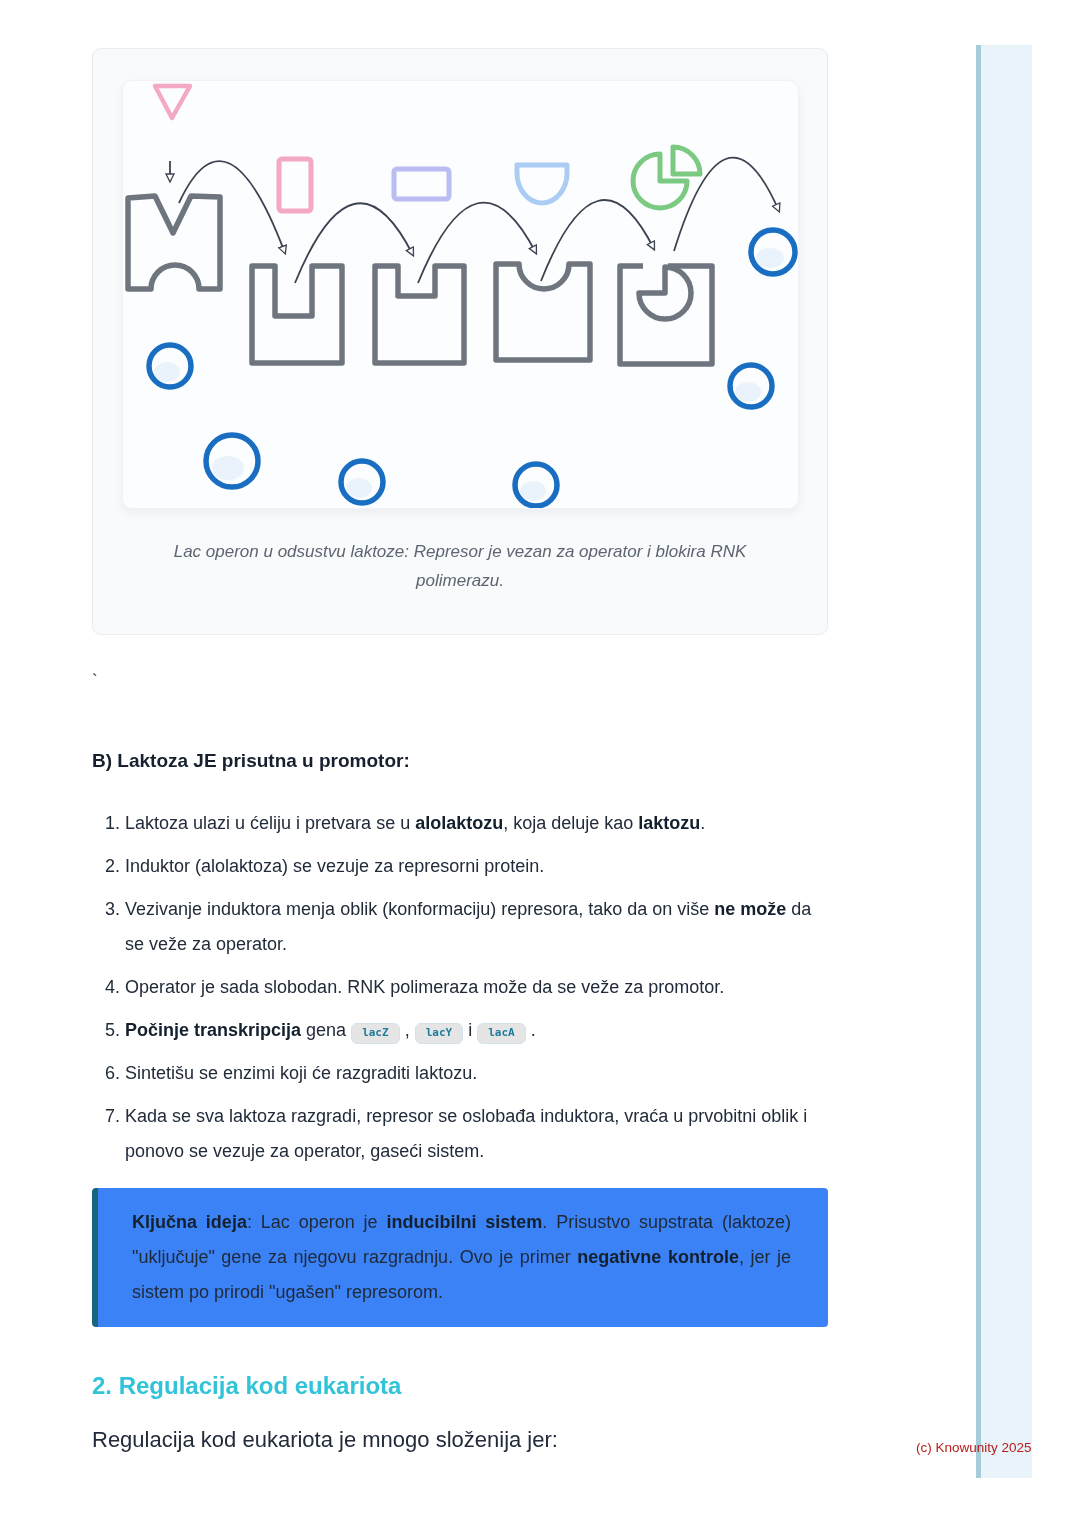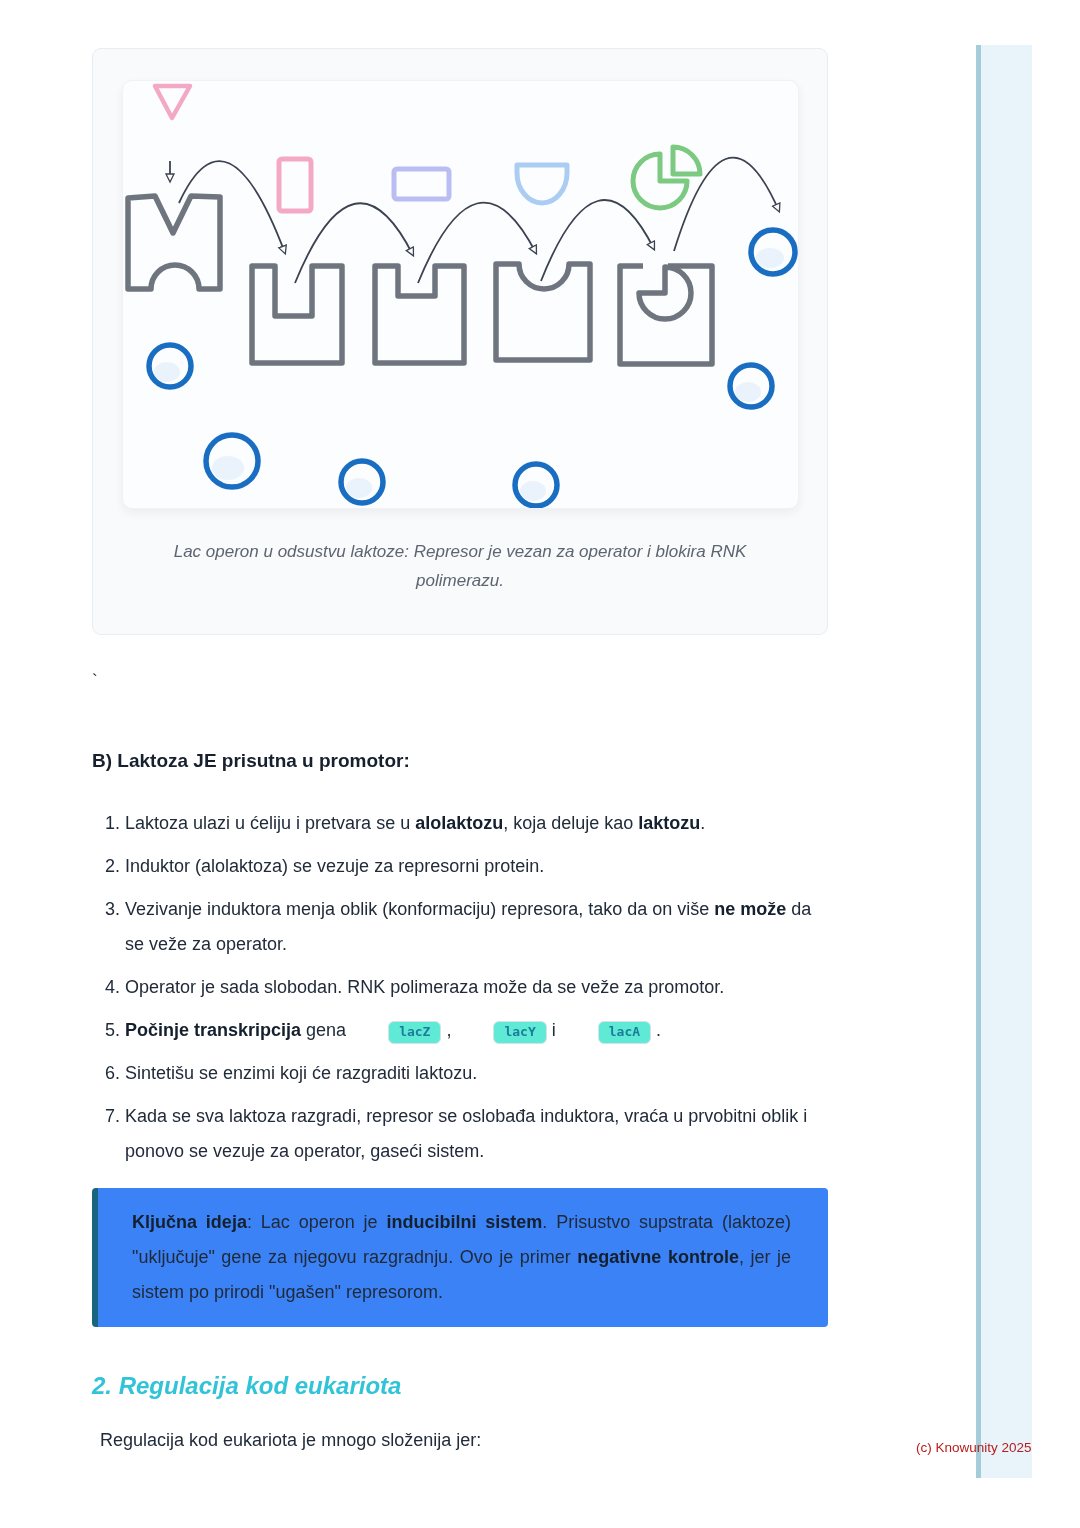--- a/index.html
+++ b/index.html
@@ -17,27 +17,27 @@
   .figure-panel{width:675px;height:427px;margin:31px auto 0;background:#fcfdff;
     border:1px solid #f0f2f6;border-radius:10px;box-shadow:0 4px 10px rgba(30,41,59,.06);}
   .figure-panel svg{display:block;width:675px;height:427px;}
   .figure-caption{margin:28px auto 0;max-width:664px;text-align:center;font-style:italic;
     font-size:17px;line-height:29px;color:#5d6570;}
   .tick{margin-top:36px;height:20px;font-size:17px;color:#1f2937;}
   h3.section-heading{margin:59px 0 0;font-size:19px;line-height:22px;font-weight:bold;color:#16202e;}
   ol.steps{margin:34px 0 0;padding:0 0 0 33px;font-size:18px;line-height:35px;color:#212b3a;}
   ol.steps li{margin:0 0 8px 0;}
   .badge{font-family:"DejaVu Sans Mono","Liberation Mono",monospace;font-weight:bold;
-    font-size:13px;line-height:1.15;color:#1d7b9b;background:#5eead4;border:1px solid #d6e2ea;
-    border-radius:6px;padding:3px 10px;display:inline-block;margin-left:37px;}
+    font-size:11px;line-height:1.15;color:#1d7b9b;background:#e5e5e5;border:1px solid #d6e2ea;
+    border-radius:6px;padding:3px 10px;display:inline-block;}
   .callout{margin-top:19px;background:#3b82f6;border-left:6px solid #19647e;border-radius:4px;
     padding:17px 37px 17px 34px;font-size:18px;line-height:35px;text-align:justify;
     box-sizing:border-box;color:#1f2937;}
-  h2.accent-heading{margin:44px 0 0;font-size:24px;line-height:30px;font-weight:bold;color:#31c3d8;font-style:italic;}
-  p.intro{margin:28px 8px 0;font-size:18px;line-height:22px;}
+  h2.accent-heading{margin:44px 0 0;font-size:24px;line-height:30px;font-weight:bold;color:#31c3d8;}
+  p.intro{margin:28px 0 0;font-size:22px;line-height:22px;}
   strong{color:#14202e;}
 </style>
 </head>
 <body>
 
 <div class="side-strip"></div>
 <div class="copyright">(c) Knowunity 2025</div>
 
 <main class="content">
 

